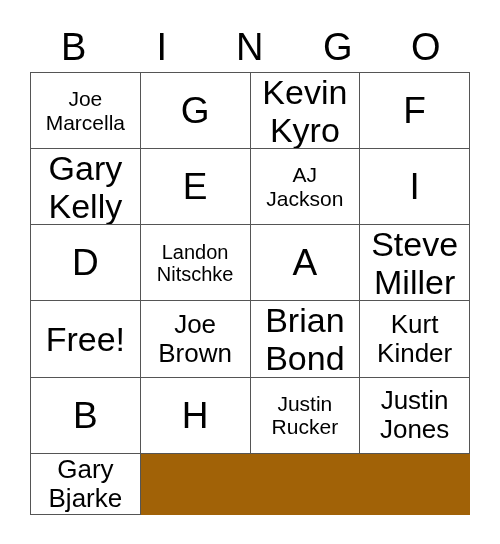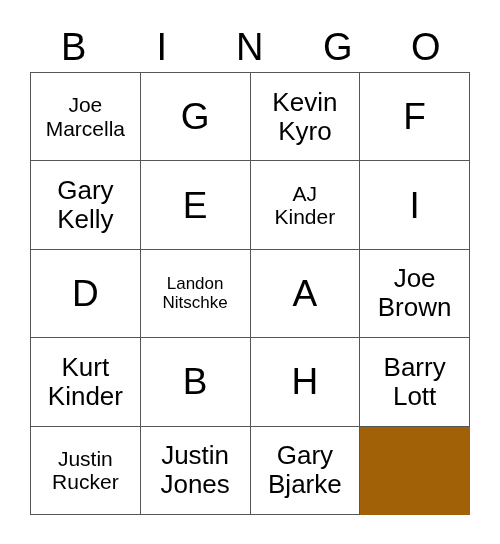--- a/index.html
+++ b/index.html
@@ -73,24 +73,24 @@
   .cell-text {
     display: block;
     width: 100%;
     line-height: 1.12;
     white-space: pre-line;
     word-break: normal;
   }
 
   
   .cell[data-size="xl"]  .cell-text { font-size: 37px; line-height: 1.0; }
-  .cell[data-size="lg"]  .cell-text { font-size: 26px; }
+  .cell[data-size="lg"]  .cell-text { font-size: 34px; }
   .cell[data-size="md"]  .cell-text { font-size: 26px; }
   .cell[data-size="sm"]  .cell-text { font-size: 21px; }
-  .cell[data-size="xs"]  .cell-text { font-size: 17px; }
+  .cell[data-size="xs"]  .cell-text { font-size: 20px; }
 </style>
 </head>
 <body>
 
 <div id="card">
 
   <div id="header-row">
     <div class="header-letter">B</div>
     <div class="header-letter">I</div>
     <div class="header-letter">N</div>
@@ -117,56 +117,63 @@
     <div class="cell" data-size="lg">
       <span class="cell-text">Gary
 Kelly</span>
     </div>
 
     <div class="cell" data-size="xl">
       <span class="cell-text">E</span>
     </div>
     <div class="cell" data-size="sm">
       <span class="cell-text">AJ
-Kinder</span>
+Jackson</span>
     </div>
     <div class="cell" data-size="xl">
       <span class="cell-text">I</span>
     </div>
     <div class="cell" data-size="xl">
       <span class="cell-text">D</span>
     </div>
     <div class="cell" data-size="xs">
       <span class="cell-text">Landon
 Nitschke</span>
     </div>
 
     <div class="cell" data-size="xl">
       <span class="cell-text">A</span>
     </div>
+    <div class="cell" data-size="lg">
+      <span class="cell-text">Steve
+Miller</span>
+    </div>
+    <div class="cell" data-size="lg">
+      <span class="cell-text">Free!</span>
+    </div>
     <div class="cell" data-size="md">
       <span class="cell-text">Joe
 Brown</span>
+    </div>
+    <div class="cell" data-size="lg">
+      <span class="cell-text">Brian
+Bond</span>
     </div>
 
     <div class="cell" data-size="md">
       <span class="cell-text">Kurt
 Kinder</span>
     </div>
     <div class="cell" data-size="xl">
       <span class="cell-text">B</span>
     </div>
     <div class="cell" data-size="xl">
       <span class="cell-text">H</span>
     </div>
 
-    <div class="cell" data-size="lg">
-      <span class="cell-text">Barry
-Lott</span>
-    </div>
     <div class="cell" data-size="sm">
       <span class="cell-text">Justin
 Rucker</span>
     </div>
     <div class="cell" data-size="md">
       <span class="cell-text">Justin
 Jones</span>
     </div>
     <div class="cell" data-size="md">
       <span class="cell-text">Gary

